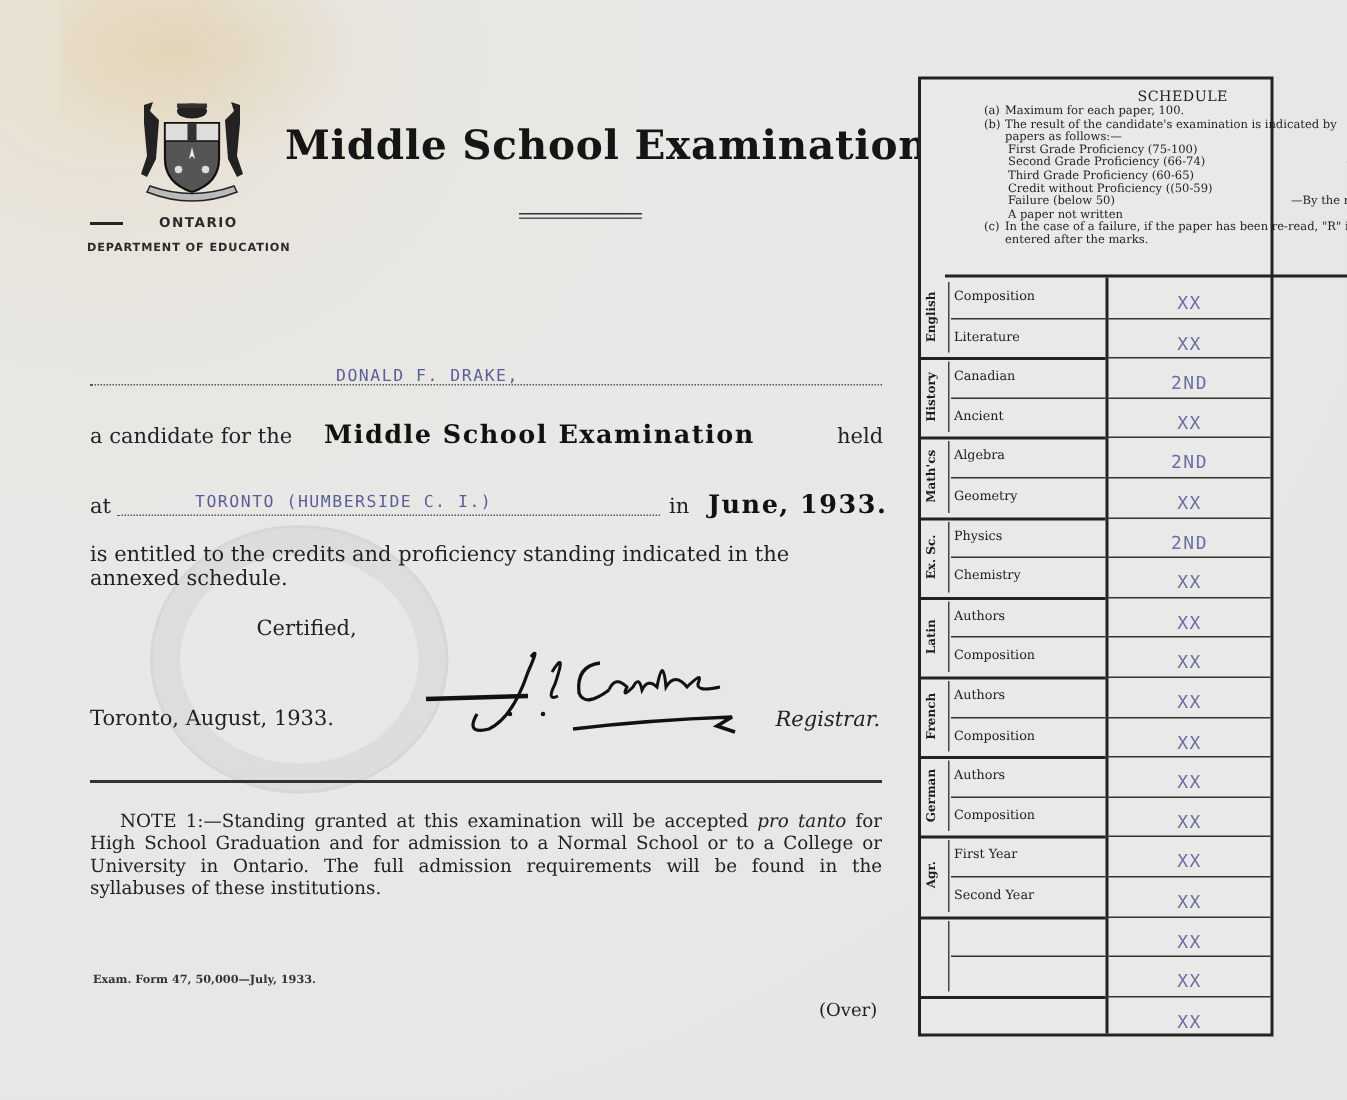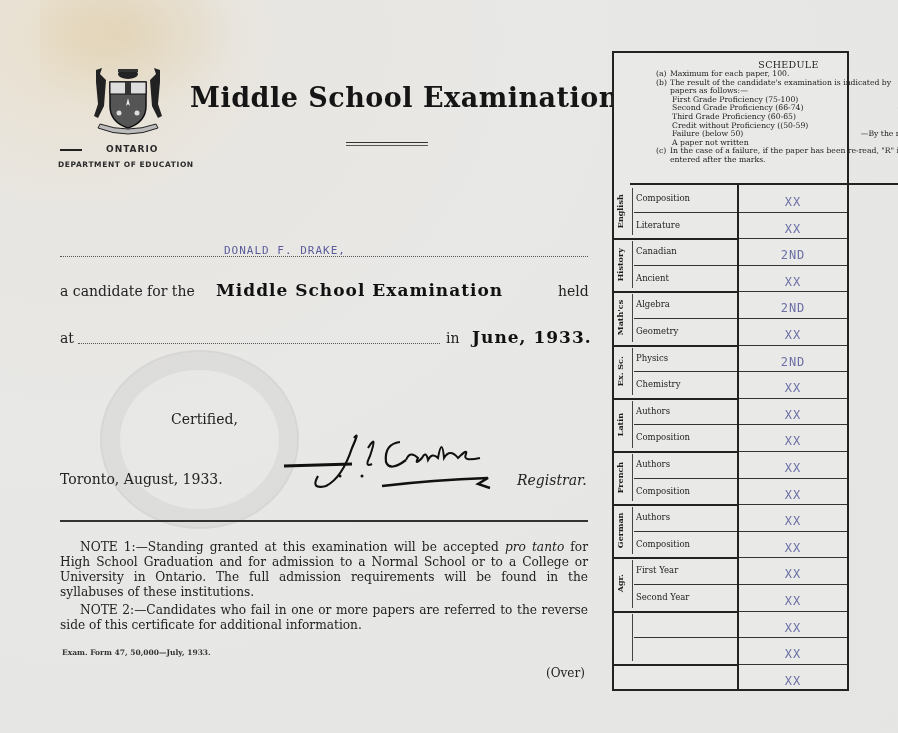--- a/index.html
+++ b/index.html
@@ -92,43 +92,44 @@
 
   <div class="line" style="left:60px; top:256px; width:528px;"></div>
   <div class="typed" style="left:224px; top:244px;">DONALD F. DRAKE,</div>
 
   <div class="txt" style="left:60px; top:283px;">a candidate for the</div>
   <div class="txt goth" style="left:216px; top:280px;">Middle School Examination</div>
   <div class="txt" style="left:558px; top:283px;">held</div>
 
   <div class="txt" style="left:60px; top:330px;">at</div>
   <div class="line" style="left:78px; top:343px; width:362px;"></div>
+  <div class="typed" style="left:130px; top:328px;">TORONTO (HUMBERSIDE C. I.)</div>
   <div class="txt" style="left:446px; top:330px;">in</div>
   <div class="txt goth" style="left:472px; top:327px;">June, 1933.</div>
 
+  <div class="txt" style="left:60px; top:362px; width:530px; line-height:16px;">is entitled to the credits and proficiency standing indicated in the annexed schedule.</div>
 
   <div class="txt" style="left:171px; top:411px;">Certified,</div>
   <div class="txt" style="left:60px; top:471px;">Toronto, August, 1933.</div>
 
   <svg class="sig" width="225" height="65" viewBox="0 0 225 65">
     <path d="M2 38 L70 36" stroke="#111" stroke-width="3" fill="none"></path>
     <path d="M72 10 Q78 2 70 20 Q60 50 44 58 Q28 62 36 48" stroke="#111" stroke-width="2.2" fill="none"></path>
     <path d="M86 20 Q96 4 88 28 Q82 40 90 36" stroke="#111" stroke-width="2" fill="none"></path>
     <circle cx="58" cy="48" r="1.5" fill="#111"></circle>
       <circle cx="80" cy="48" r="1.5" fill="#111"></circle>
     <path d="M118 14 Q102 16 104 34 Q108 44 124 32" stroke="#111" stroke-width="2.2" fill="none"></path>
     <path d="M124 32 Q128 22 136 30 Q132 38 140 30 Q144 22 146 32 Q150 24 156 30 Q160 8 162 30 Q168 20 176 30 Q186 20 184 26 Q180 34 198 30" stroke="#111" stroke-width="2" fill="none"></path>
     <path d="M100 58 Q150 52 206 50 L196 56 L208 60" stroke="#111" stroke-width="2.4" fill="none"></path>
   </svg>
   <div class="txt" style="left:517px; top:472px; font-style:italic;">Registrar.</div>
 
   <div class="divider"></div>
 
   <div class="note" style="top:540px;"><span class="indent"></span><span>NOTE 1:—Standing granted at this examination will be accepted </span><i>pro tanto</i><span> for High School Graduation and for admission to a Normal School or to a College or University in Ontario.  The full admission requirements will be found in the syllabuses of these institutions.</span></div>
-  <div class="note" style="top:603px;"><span class="indent"></span><span>NOTE 2:—Candidates who fail in one or more papers are referred to the reverse side of this certificate for additional information.</span></div>
   <div class="form-no">Exam. Form 47, 50,000—July, 1933.</div>
   <div class="over">(Over)</div>
 
   <div class="schedule">
     <div class="sched-head">
       <div class="sched-title">SCHEDULE</div>
       <div class="sched-body">
         <div class="item">
             <span class="lbl">(a)</span>
             <span>Maximum for each paper, 100.</span>

